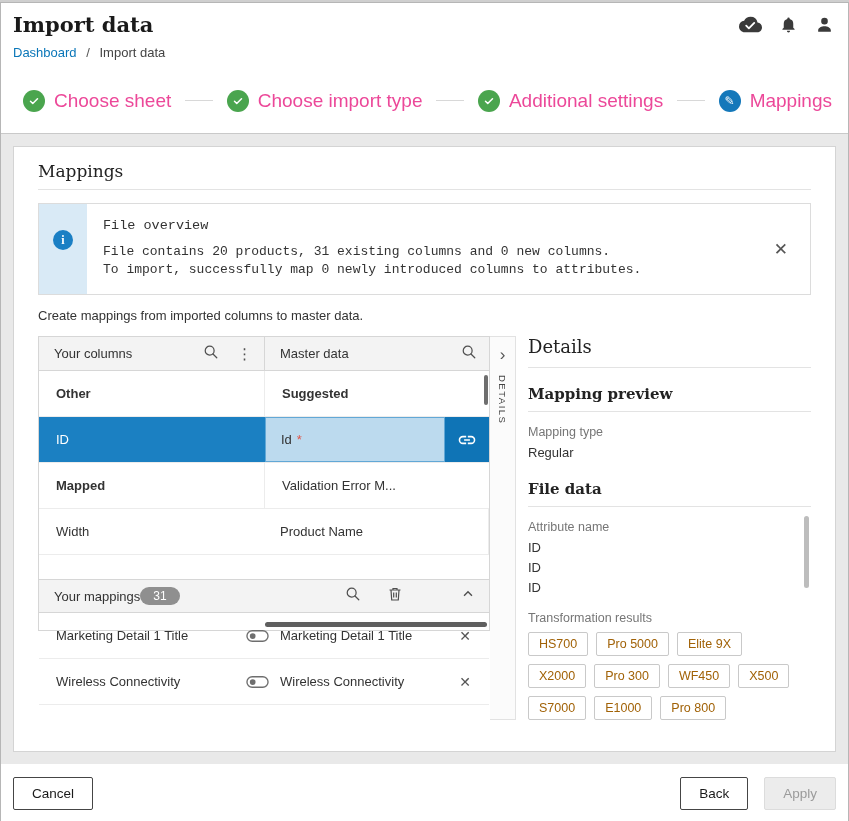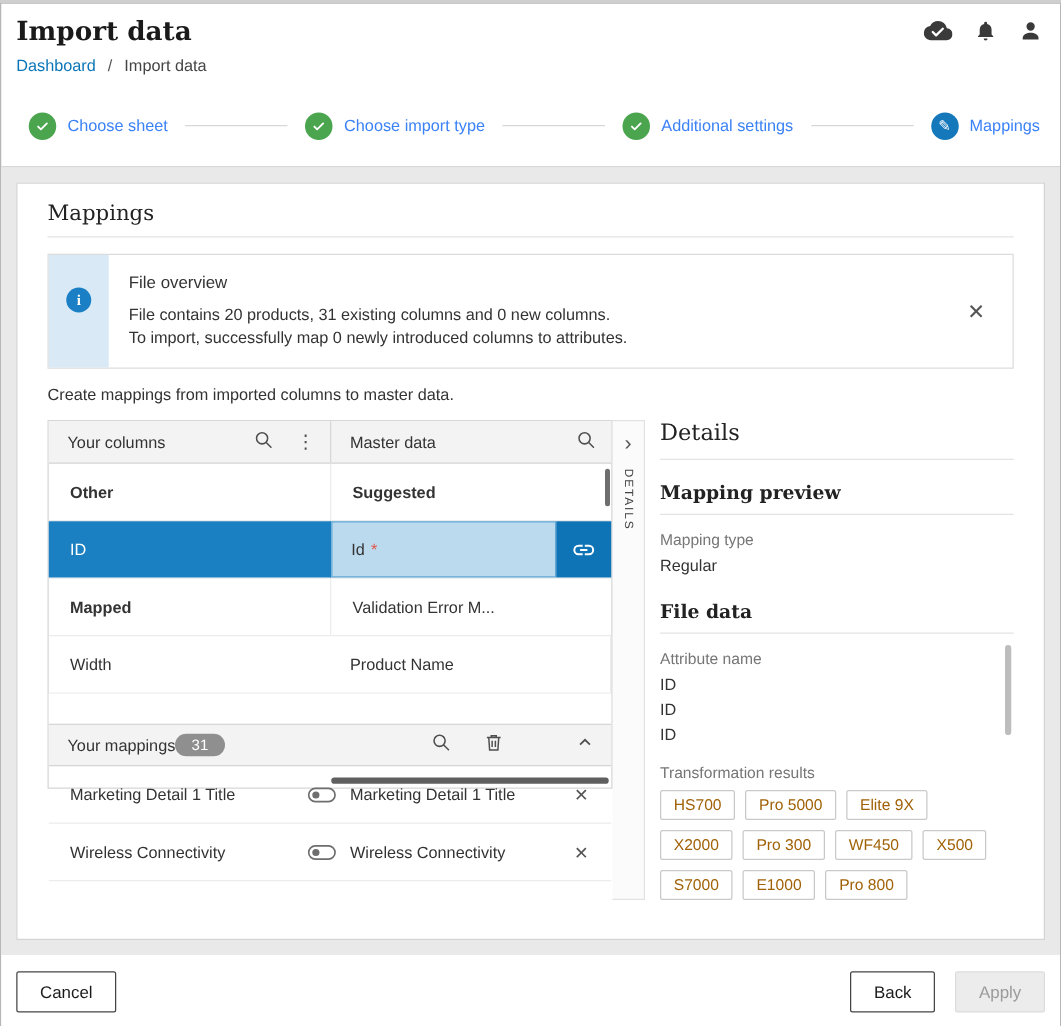--- a/index.html
+++ b/index.html
@@ -17,32 +17,32 @@
   .hicon { display:inline-flex; cursor:pointer; }
   .breadcrumb { padding: 6px 12px 8px; font-size: 13px; }
   .breadcrumb a { color:#0a76b8; text-decoration:none; cursor:pointer; }
   .breadcrumb .sep { color:#555; margin: 0 6px; }
   .breadcrumb .crumb-current { color:#444; }
   .stepper { height: 66px; border-bottom: 1px solid #c9c9c9; display:flex; align-items:center; padding: 0 16px 0 22px; }
   .step { display:flex; align-items:center; gap: 9px; cursor:pointer; white-space:nowrap; }
   .step-circle { width:22px; height:22px; border-radius:50%; display:flex; align-items:center; justify-content:center; flex:0 0 auto; }
   .step-circle.done { background:#4aa54e; }
   .step-circle.current { background:#1478ba; color:#fff; font-size:12px; }
-  .step-label { font-size: 13px; color:#3b82f6; }
+  .step-label { font-size: 19px; color:#ec4899; }
   .step-line { flex:1; height:1px; background:#d8d8d8; margin: 0 14px; }
   
   .content { flex:1; background:#e9e9e9; padding: 12px; overflow:hidden; }
   .card { background:#fff; border:1px solid #d4d4d4; height:100%; padding: 14px 24px 10px; overflow:hidden; }
   .card-title { font-family:"DejaVu Serif","Liberation Serif",serif; font-size: 17px; font-weight: 400; color:#222; margin-bottom: 8px; }
   hr.rule { border:none; border-top:1px solid #e3e3e3; }
   
   .info-banner { margin-top: 13px; border: 1px solid #dcdcdc; display:flex; min-height: 92px; }
   .banner-strip { width: 48px; background:#d9eaf6; display:flex; justify-content:center; padding-top: 26px; flex:0 0 auto; }
   .info-icon { width:20px; height:20px; border-radius:50%; background:#1a7fc4; color:#fff; font-size:12px; font-weight:700; display:flex; align-items:center; justify-content:center; font-family:"Liberation Serif",serif; }
-  .banner-body { flex:1; padding: 14px 16px; }
+  .banner-body { flex:1; padding: 14px 16px; font-family: Liberation Mono, monospace; }
   .banner-title { font-size: 13.5px; color:#333; margin-bottom: 10px; }
   .banner-line { font-size: 13px; color:#333; line-height: 18px; }
   .banner-close { align-self:center; margin-right: 22px; font-size: 17px; color:#555; cursor:pointer; }
   .instruction { font-size: 13px; margin-top: 13px; }
   
   .mapping-layout { display:flex; align-items:stretch; margin-top: 13px; }
   .grid { width: 452px; height: 295px; border:1px solid #d6d6d6; position:relative; background:#fff; flex:0 0 auto; }
   .grid-header { display:flex; height: 34px; background:#f3f3f3; border-bottom:1px solid #d6d6d6; }
   .gh-cell { display:flex; align-items:center; padding: 0 12px 0 15px; font-size:13px; color:#333; }
   .gh-cell.left { width: 226px; border-right:1px solid #d6d6d6; }

